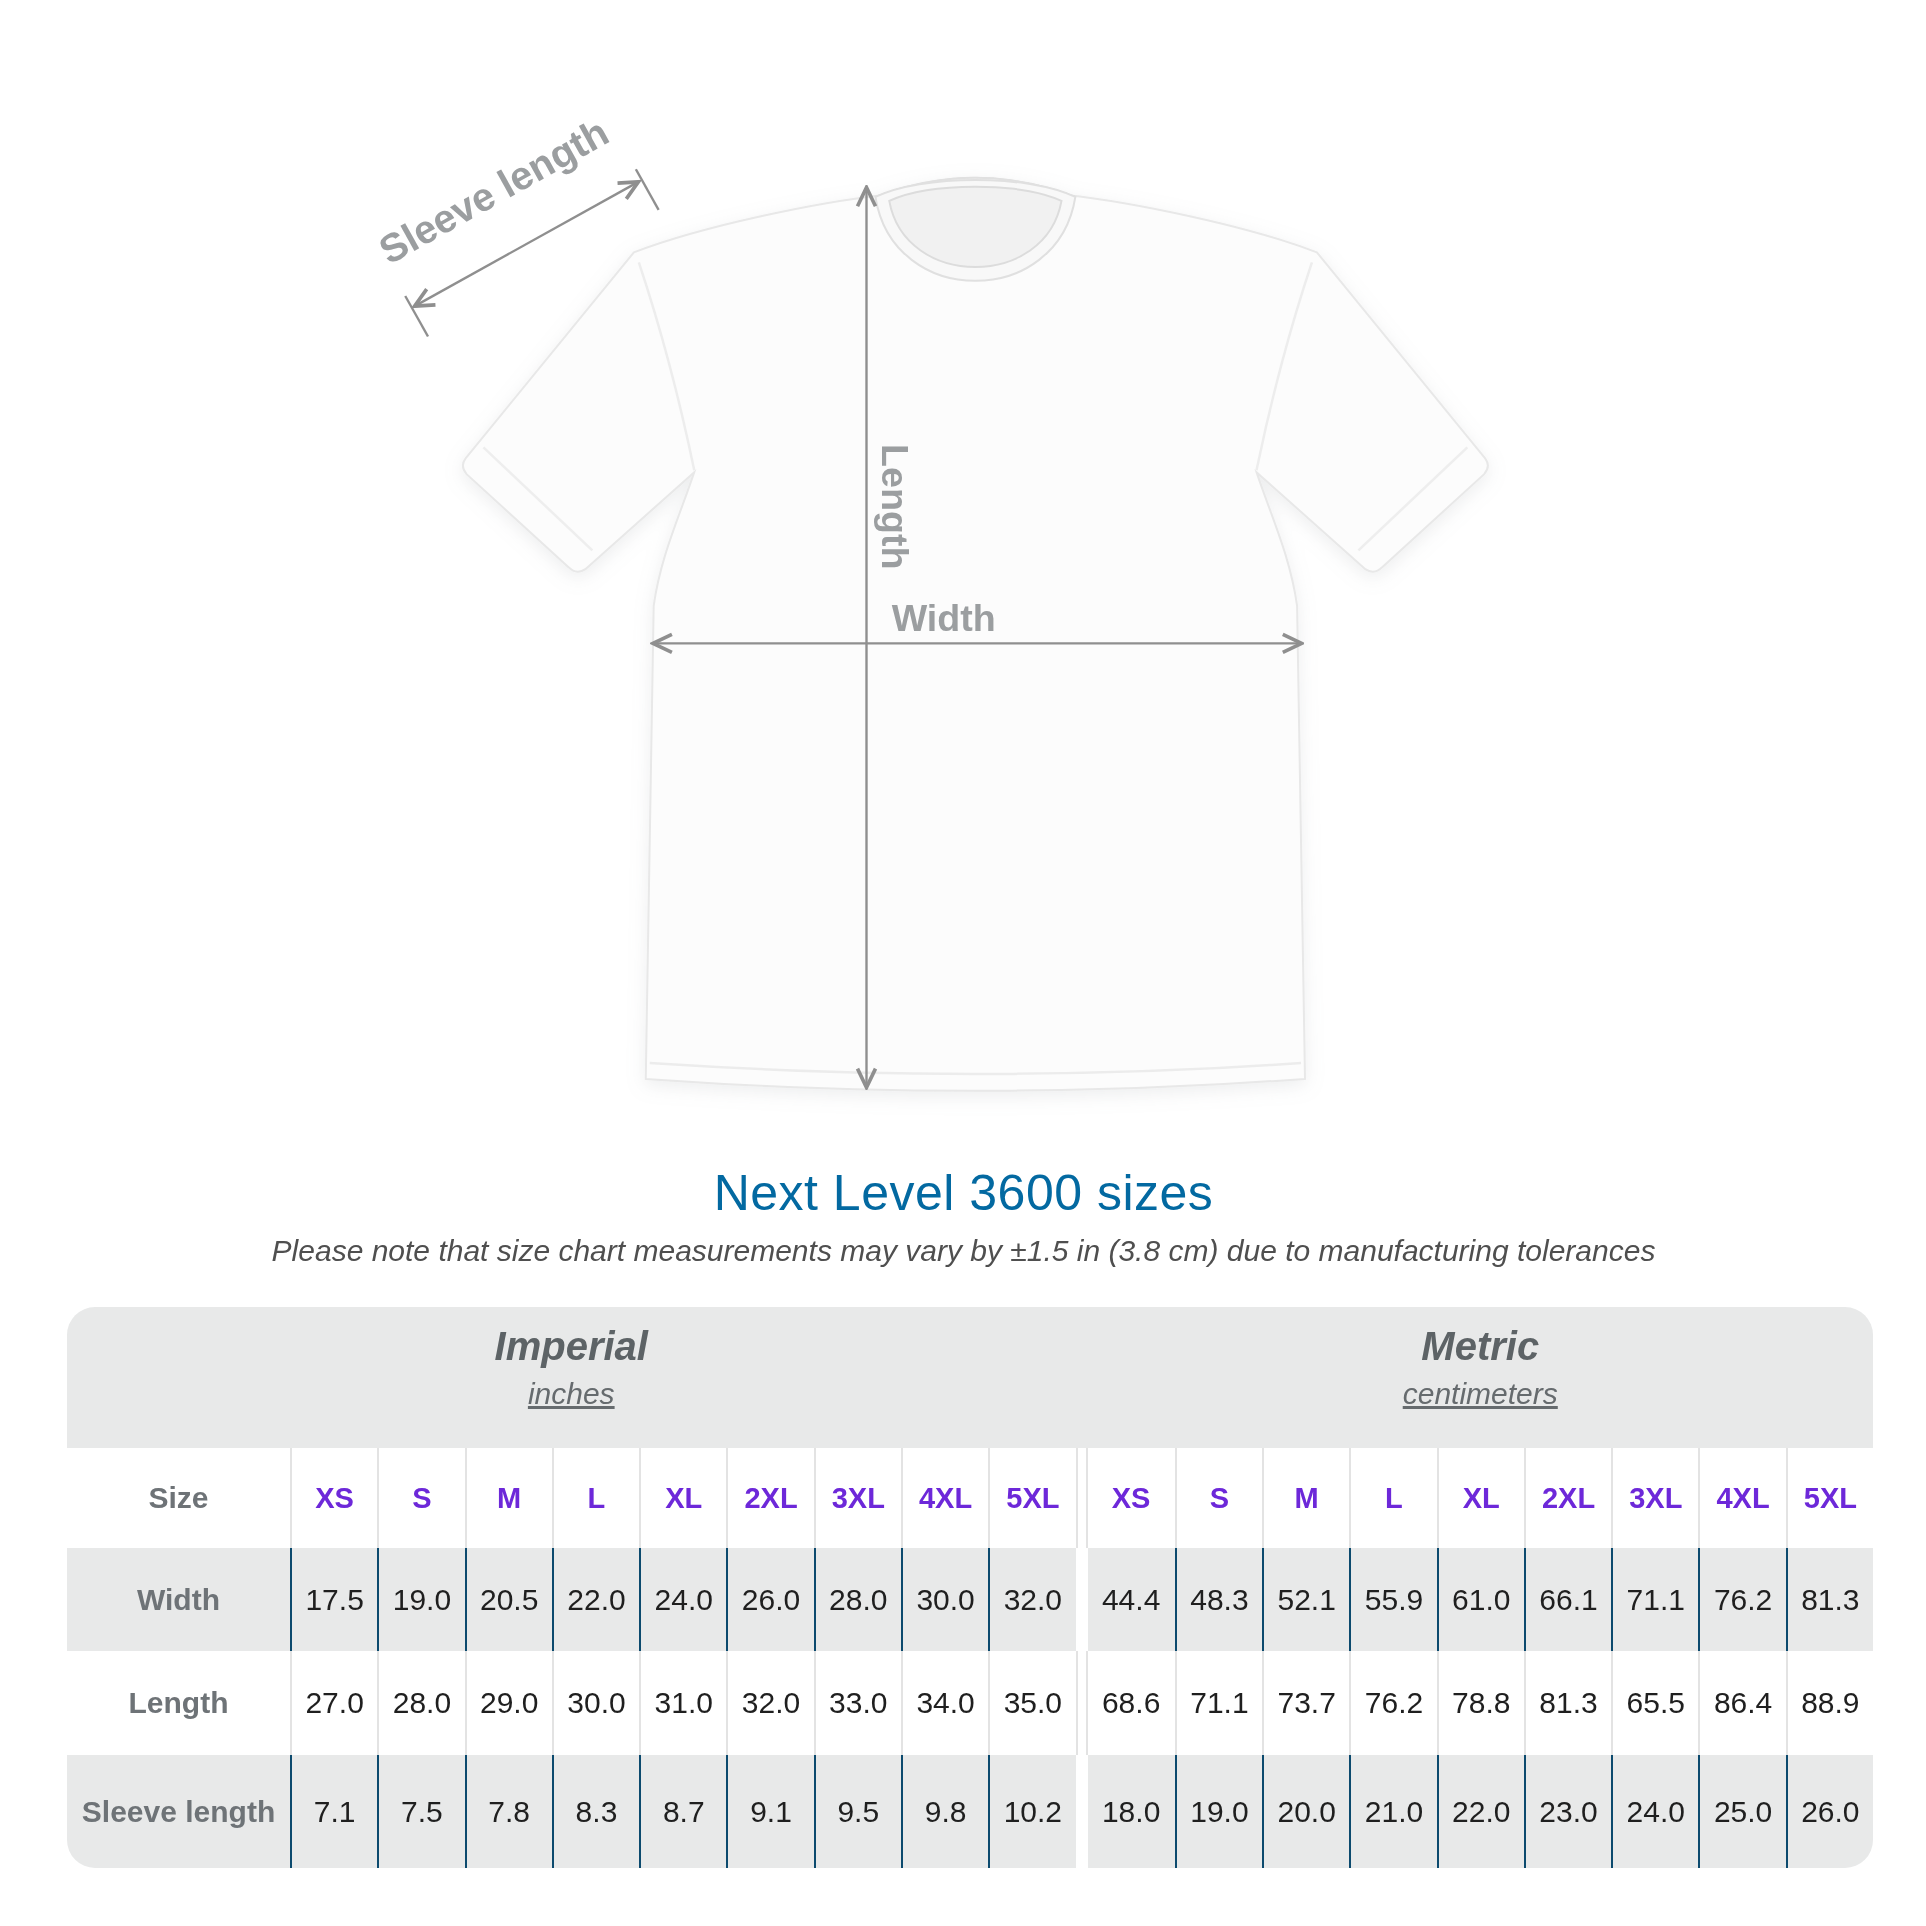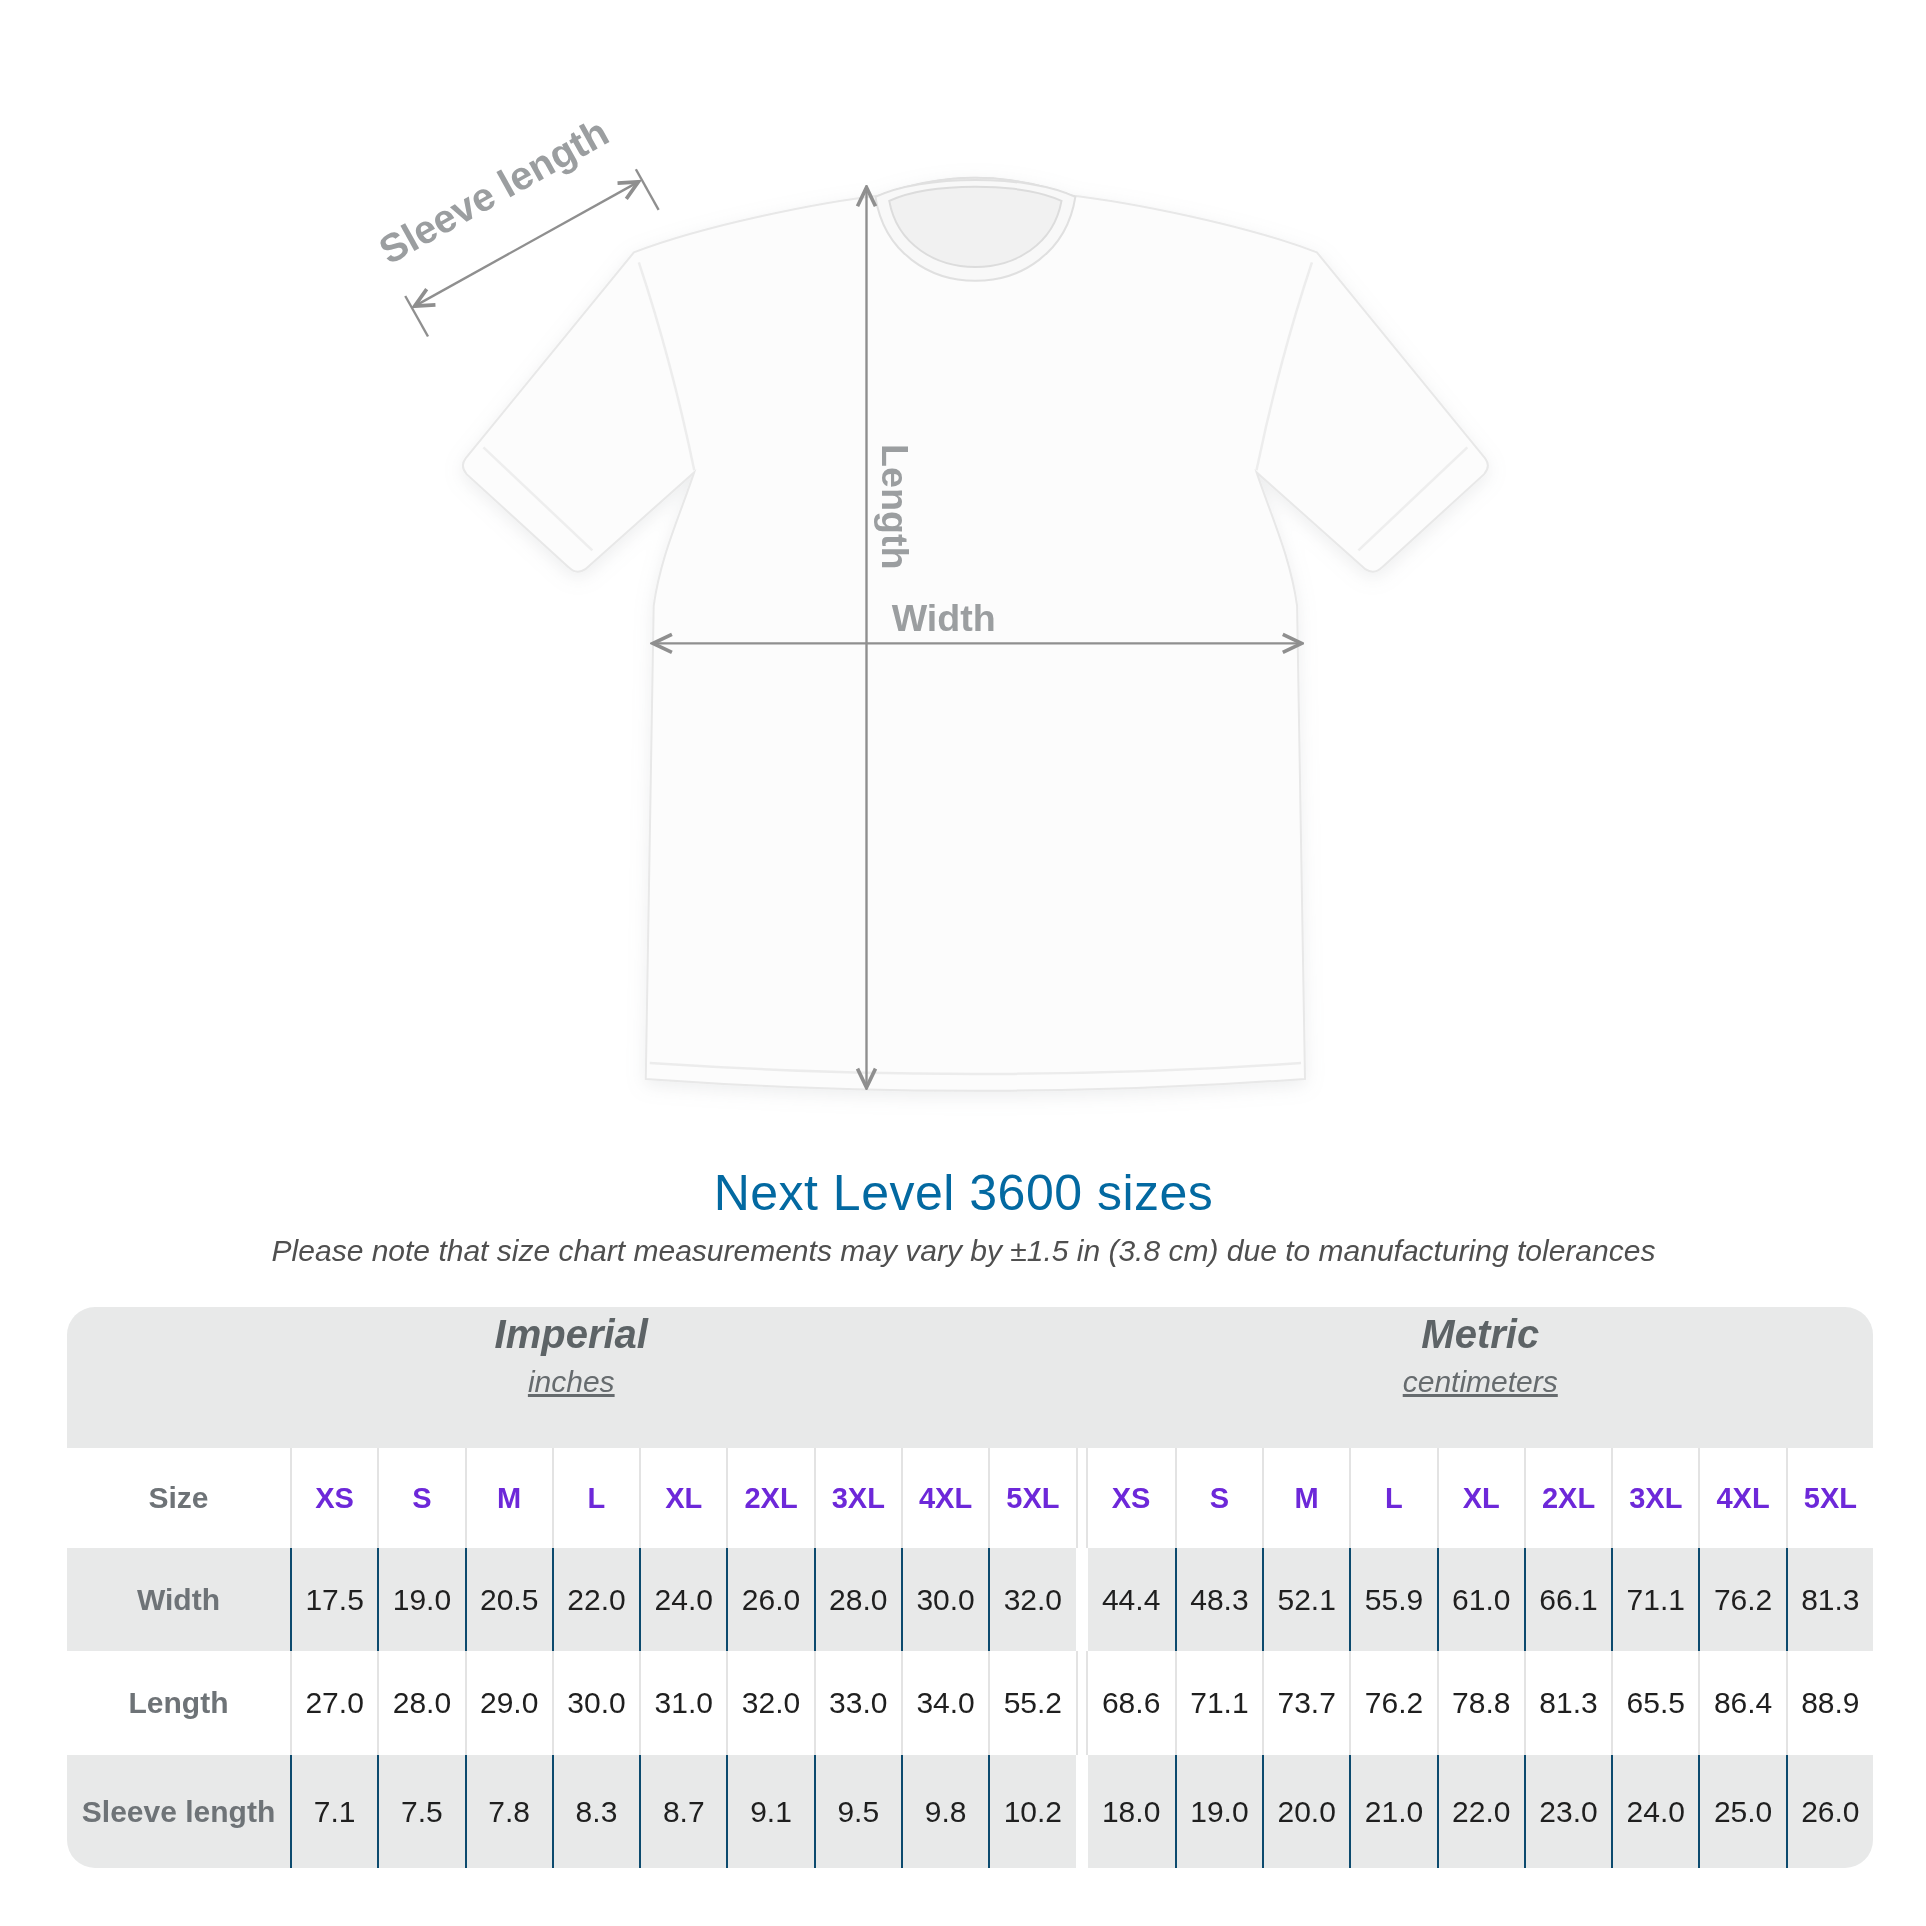--- a/index.html
+++ b/index.html
@@ -21,21 +21,21 @@
       border-radius:28px;overflow:hidden;background:#ffffff;}
   .c{display:flex;align-items:center;justify-content:center;min-width:0;}
   .wht{background:#ffffff;}
   .gry{background:#e8e9e9;}
   .wht.sep{border-left:2px solid #e3e3e3;}
   .gry.sep{border-left:2px solid #0c4a6e;}
   .gap{background:#ffffff;}
   .gap.wsep{border-left:2px solid #e3e3e3;border-right:2px solid #e3e3e3;}
   .gapband{background:#e8e9e9;}
   .hdr{background:#e8e9e9;display:flex;flex-direction:column;align-items:center;
-       justify-content:flex-start;padding-top:4px;}
+       justify-content:flex-start;padding-top:16px;}
   .hdr .name{font-style:italic;font-weight:bold;font-size:40px;color:#5d6366;line-height:46px;}
   .hdr .unit{font-style:italic;font-size:30px;color:#666b6e;margin-top:8px;text-decoration:underline;}
   .szh{font-weight:bold;font-size:29px;color:#6d28d9;}
   .lbl{font-weight:bold;font-size:30px;color:#6e7377;}
   .val{font-size:30px;color:#1f1f1f;}
 </style>
 </head>
 <body>
 
 <div class="page">
@@ -150,21 +150,21 @@
 
     <div class="c wht lbl">Length</div>
     <div class="c wht sep val">27.0</div>
     <div class="c wht sep val">28.0</div>
     <div class="c wht sep val">29.0</div>
     <div class="c wht sep val">30.0</div>
     <div class="c wht sep val">31.0</div>
     <div class="c wht sep val">32.0</div>
     <div class="c wht sep val">33.0</div>
     <div class="c wht sep val">34.0</div>
-    <div class="c wht sep val">55.2</div>
+    <div class="c wht sep val">35.0</div>
     <div class="gap wsep"></div>
     <div class="c wht val">68.6</div>
     <div class="c wht sep val">71.1</div>
     <div class="c wht sep val">73.7</div>
     <div class="c wht sep val">76.2</div>
     <div class="c wht sep val">78.8</div>
     <div class="c wht sep val">81.3</div>
     <div class="c wht sep val">65.5</div>
     <div class="c wht sep val">86.4</div>
     <div class="c wht sep val">88.9</div>

